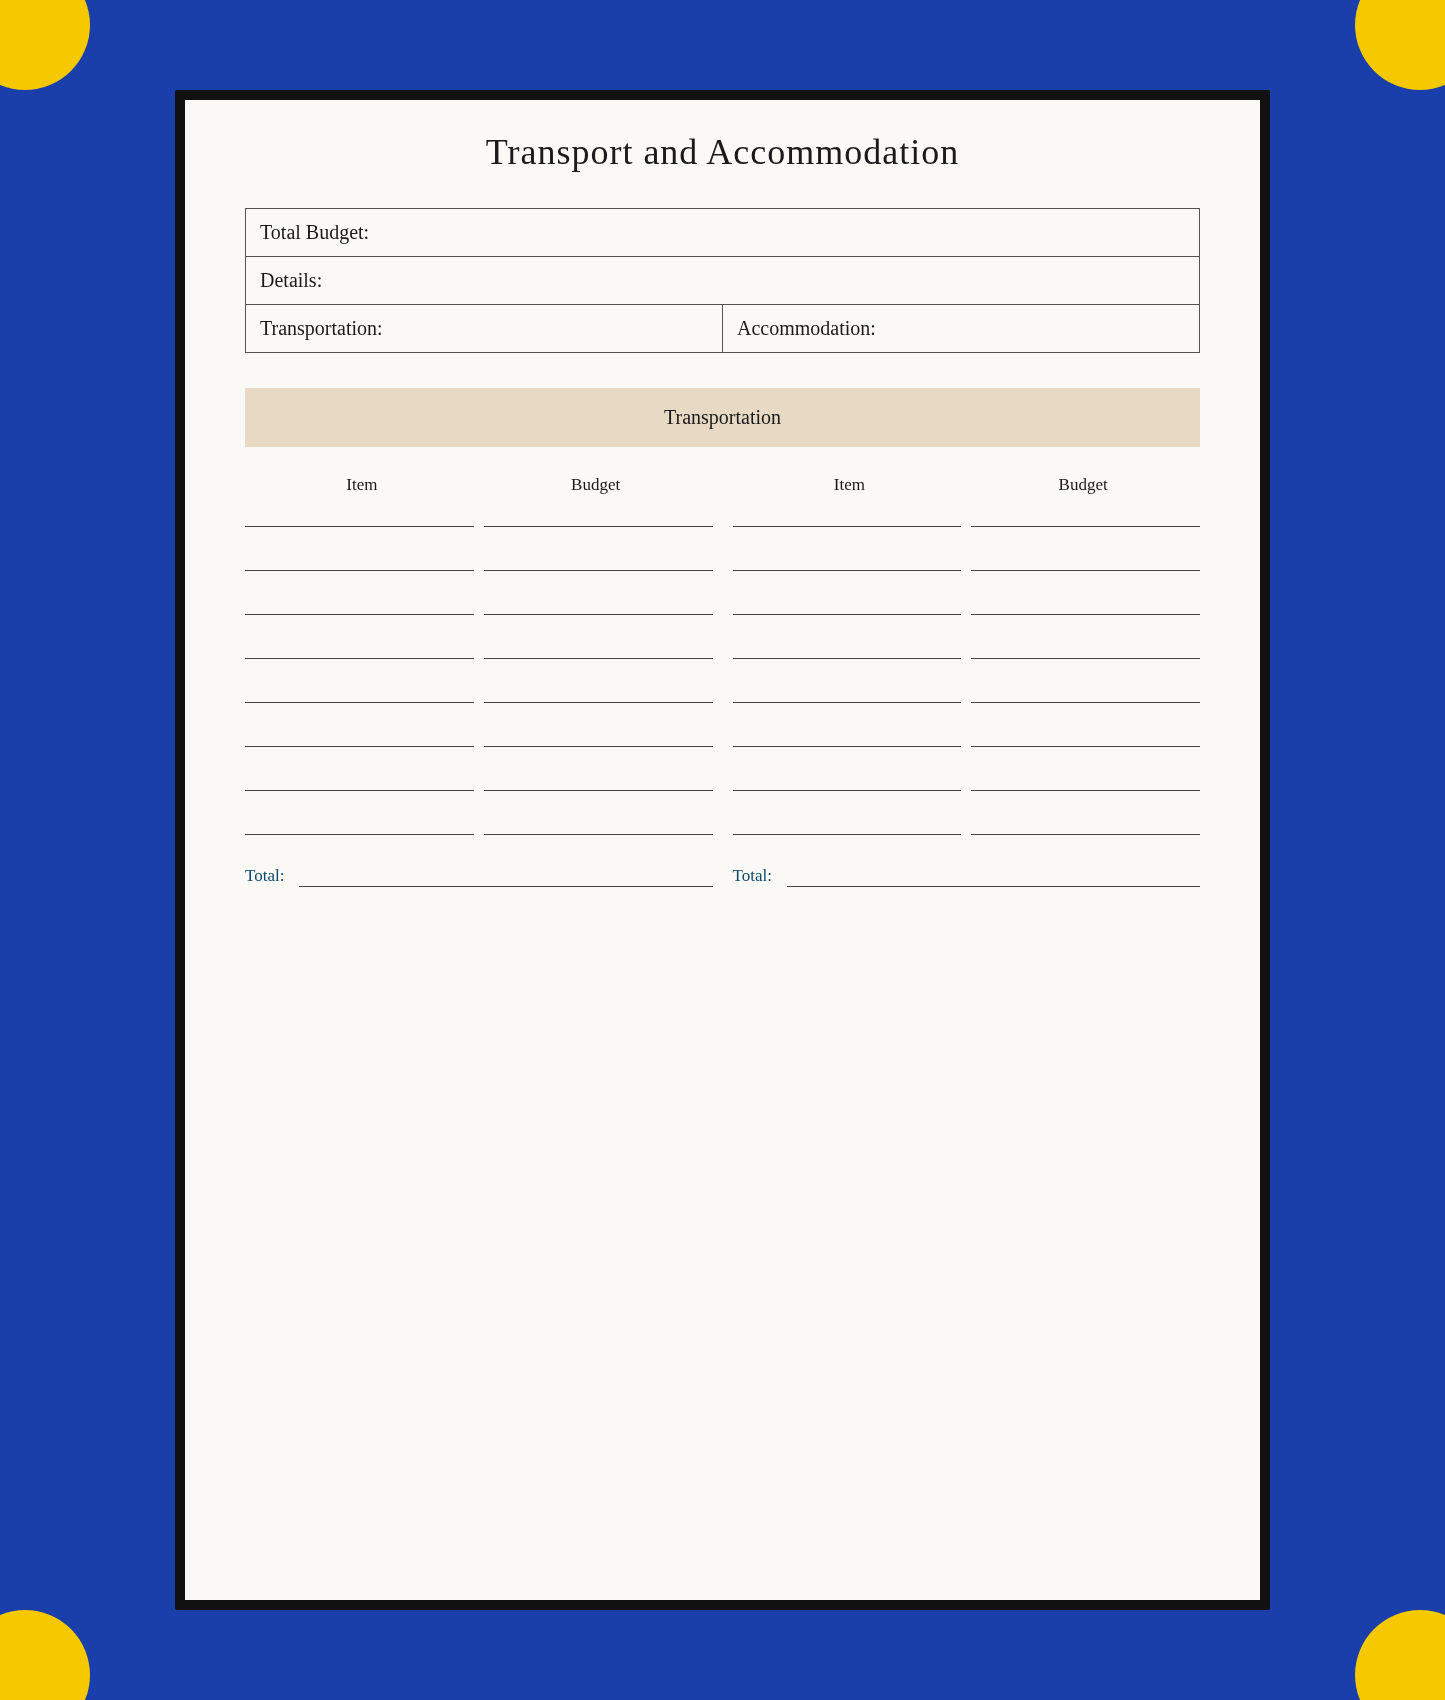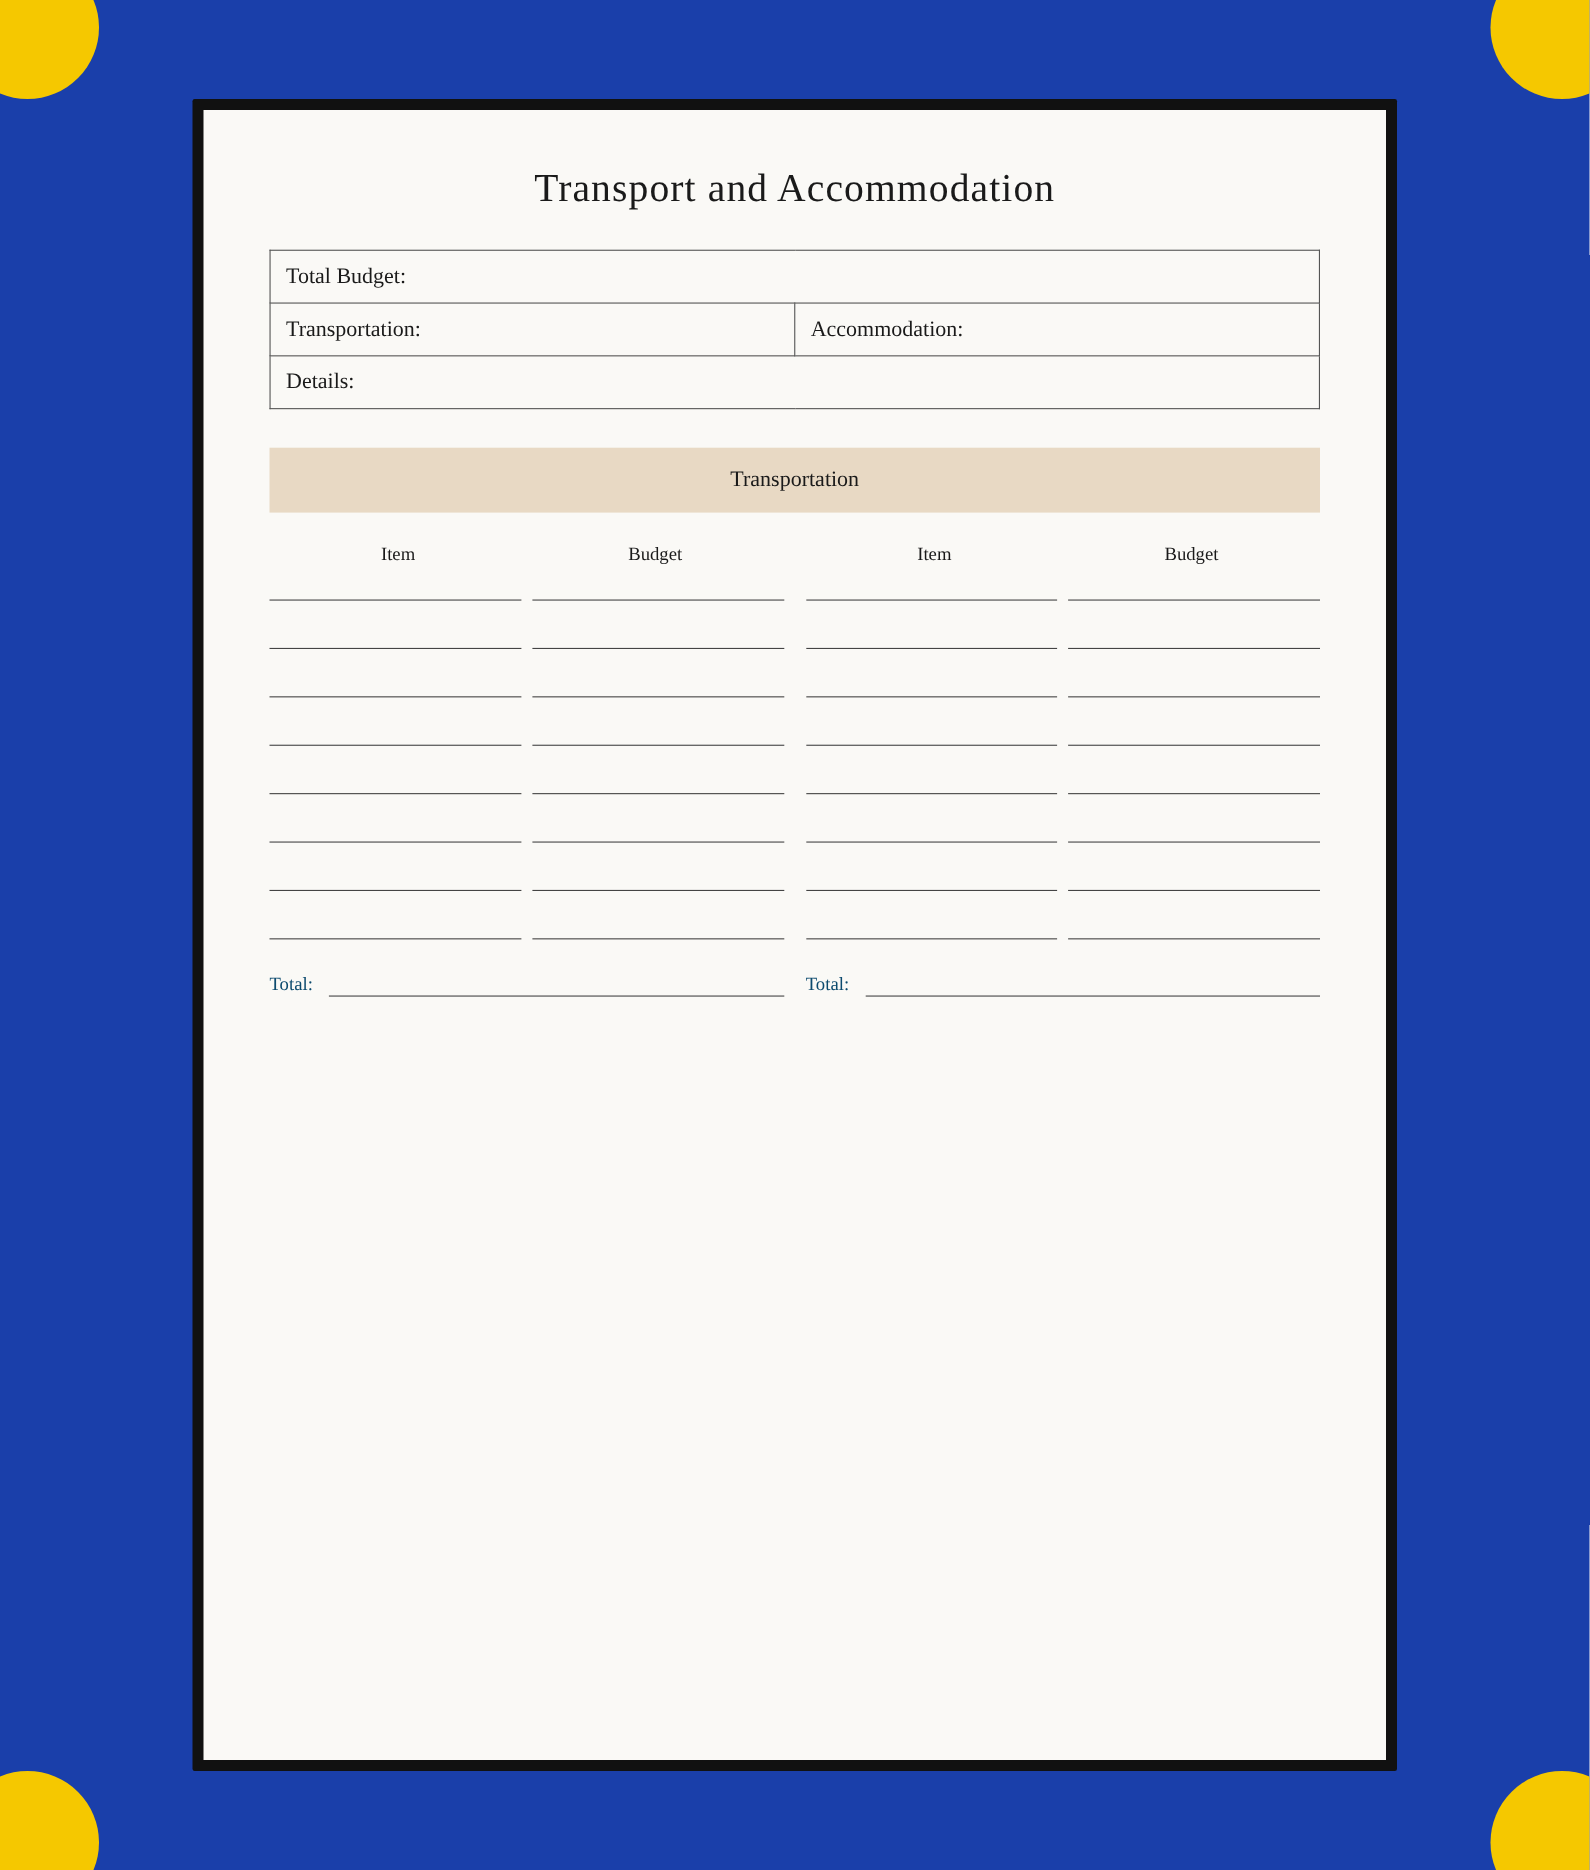--- a/index.html
+++ b/index.html
@@ -41,21 +41,21 @@
 
     
     .document {
       position: absolute;
       top: 100px;
       left: 185px;
       right: 185px;
       bottom: 100px;
       background: #faf9f6;
       z-index: 3;
-      padding: 50px 60px 50px 60px;
+      padding: 31px 60px 50px 60px;
     }
 
     .doc-title {
       text-align: center;
       font-size: 36px;
       font-weight: normal;
       font-family: Georgia, serif;
       color: #1a1a1a;
       margin-bottom: 35px;
       letter-spacing: 1px;
@@ -196,25 +196,25 @@
 <div class="document">
 
   <h1 class="doc-title">Transport and Accommodation</h1>
 
   <table class="summary-table">
     <tbody>
         <tr class="full-row">
       <td colspan="2">Total Budget:</td>
     </tr>
     <tr>
+      <td colspan="2">Details:</td>
+    </tr>
+    <tr>
       <td style="width:50%">Transportation:</td>
       <td style="width:50%">Accommodation:</td>
-    </tr>
-    <tr>
-      <td colspan="2">Details:</td>
     </tr>
   </tbody>
     </table>
 
   <div class="section-headers">
     <button class="section-btn">Transportation</button>
   </div>
 
   <div class="col-headers">
     <div class="col-section">

